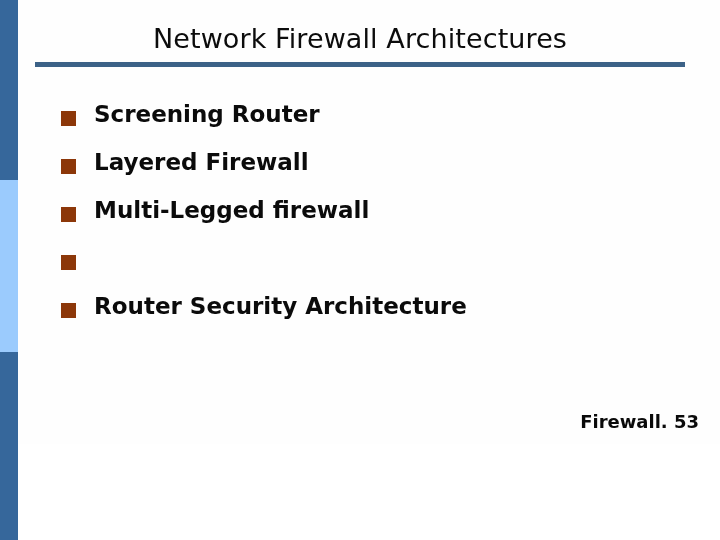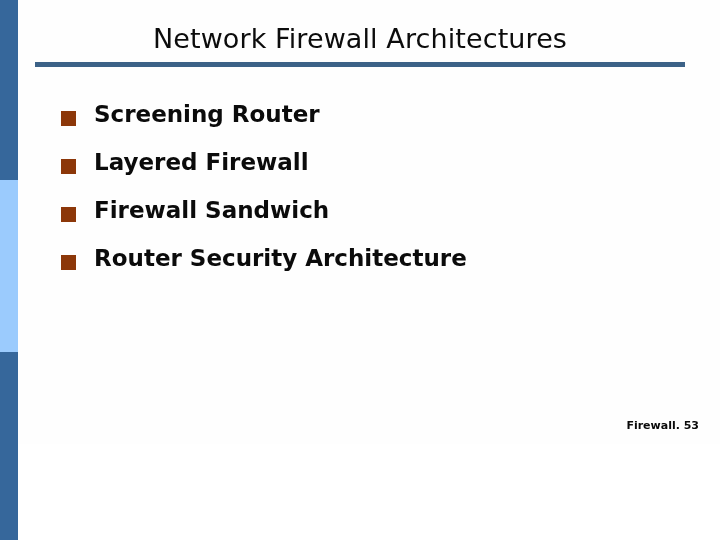--- a/index.html
+++ b/index.html
@@ -91,21 +91,21 @@
     line-height: 28px;
     white-space: nowrap;
     font-family: "DejaVu Sans", "Liberation Sans", sans-serif;
   }
 
   
   .footer-note {
     position: absolute;
     right: 21px;
     bottom: 12px;
-    font-size: 11px;
+    font-size: 18px;
     font-weight: bold;
     color: #0a0a0a;
     font-family: "DejaVu Sans", "Liberation Sans", sans-serif;
     white-space: nowrap;
   }
 </style>
 </head>
 <body>
 
 <div id="slide" style="background: rgb(254, 254, 254);">
@@ -124,24 +124,27 @@
     <li class="bullet-item">
       <span class="bullet-marker" style="background: rgb(140, 55, 9);"></span>
       <span class="bullet-text" style="color: rgb(11, 11, 11);">Screening Router</span>
     </li>
 
     <li class="bullet-item">
       <span class="bullet-marker" style="background: rgb(140, 55, 9);"></span>
       <span class="bullet-text" style="color: rgb(11, 11, 11);">Layered Firewall</span>
     </li>
 
+    <li class="bullet-item">
+      <span class="bullet-marker" style="background: rgb(140, 55, 9);"></span>
+      <span class="bullet-text" style="color: rgb(11, 11, 11);">Multi-Legged firewall</span>
+    </li>
 
     <li class="bullet-item">
       <span class="bullet-marker" style="background: rgb(140, 55, 9);"></span>
-      <span class="bullet-text" style="color: rgb(11, 11, 11);">Firewall Sandwich</span>
     </li>
 
     <li class="bullet-item">
       <span class="bullet-marker" style="background: rgb(140, 55, 9);"></span>
       <span class="bullet-text" style="color: rgb(11, 11, 11);">Router Security Architecture</span>
     </li>
 
   </ul>
 
   <div class="footer-note">Firewall. 53</div>

